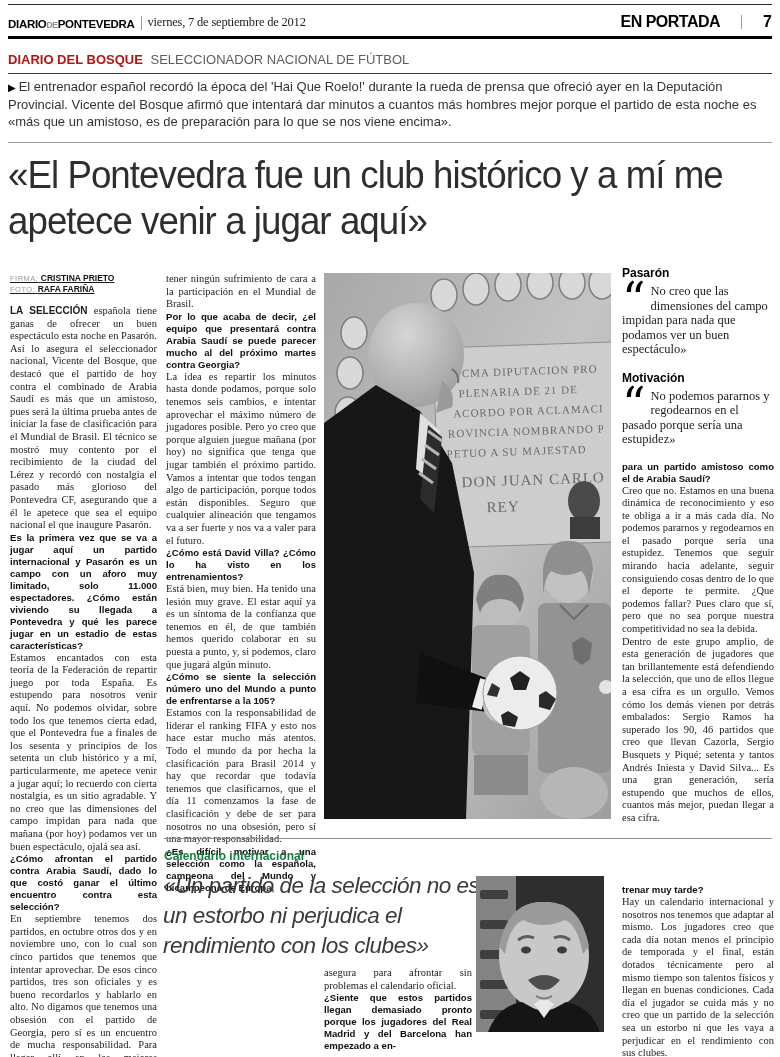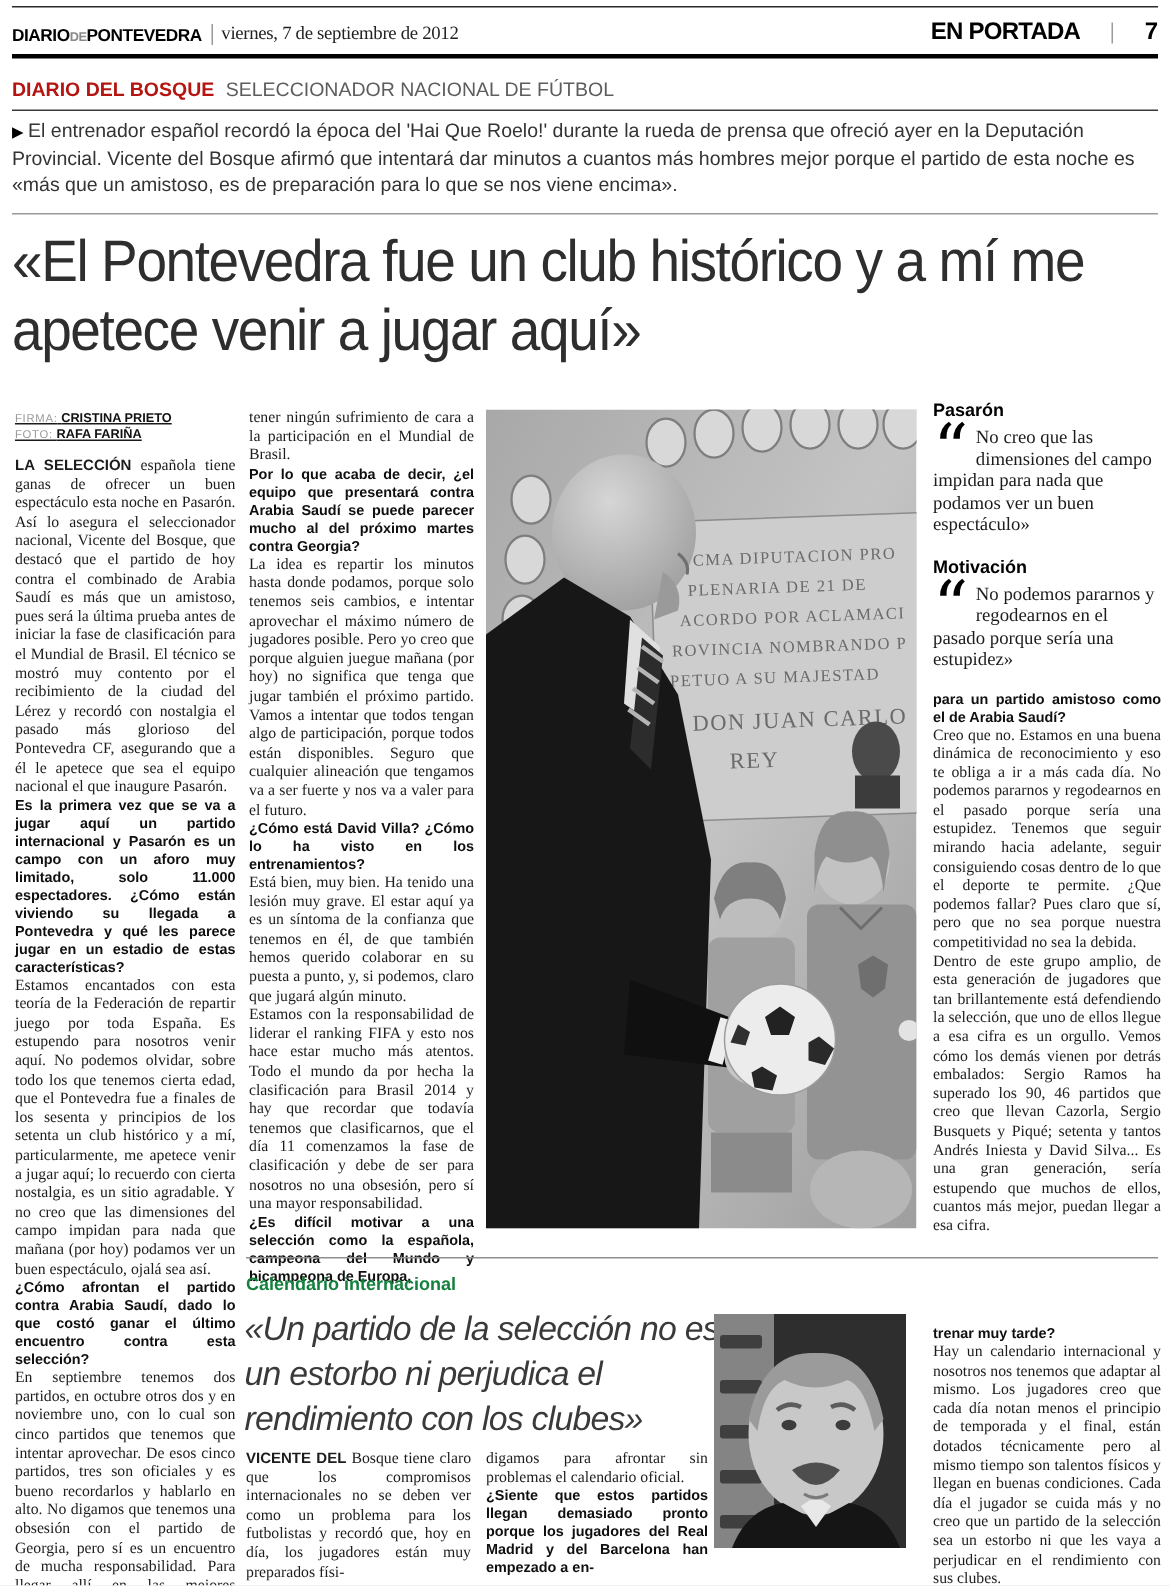--- a/index.html
+++ b/index.html
@@ -114,20 +114,21 @@
       </div>
   </div>
 
   <div class="col2">
     <div>
         <p class="para a">tener ningún sufrimiento de cara a la participación en el Mundial de Brasil.</p>
         <p class="para q">Por lo que acaba de decir, ¿el equipo que presentará contra Arabia Saudí se puede parecer mucho al del próximo martes contra Georgia?</p>
         <p class="para a">La idea es repartir los minutos hasta donde podamos, porque solo tenemos seis cambios, e intentar aprovechar el máximo número de jugadores posible. Pero yo creo que porque alguien juegue mañana (por hoy) no significa que tenga que jugar también el próximo partido. Vamos a intentar que todos tengan algo de participación, porque todos están disponibles. Seguro que cualquier alineación que tengamos va a ser fuerte y nos va a valer para el futuro.</p>
         <p class="para q">¿Cómo está David Villa? ¿Cómo lo ha visto en los entrenamientos?</p>
         <p class="para a">Está bien, muy bien. Ha tenido una lesión muy grave. El estar aquí ya es un síntoma de la confianza que tenemos en él, de que también hemos querido colaborar en su puesta a punto, y, si podemos, claro que jugará algún minuto.</p>
+        <p class="para q">¿Cómo se siente la selección número uno del Mundo a punto de enfrentarse a la 105?</p>
         <p class="para a">Estamos con la responsabilidad de liderar el ranking FIFA y esto nos hace estar mucho más atentos. Todo el mundo da por hecha la clasificación para Brasil 2014 y hay que recordar que todavía tenemos que clasificarnos, que el día 11 comenzamos la fase de clasificación y debe de ser para nosotros no una obsesión, pero sí una mayor responsabilidad.</p>
         <p class="para q">¿Es difícil motivar a una selección como la española, campeona del Mundo y bicampeona de Europa,</p>
       </div>
   </div>
 
   <div class="photo-main">
     <svg width="287" height="546" viewBox="0 0 287 546">
       <defs>
         <linearGradient id="wall" x1="0" y1="0" x2="1" y2="1">
           <stop offset="0" stop-color="#a8a8a8"></stop>
@@ -221,25 +222,22 @@
     <div class="sb-qa">
         <p class="para q">para un partido amistoso como el de Arabia Saudí?</p>
         <p class="para a">Creo que no. Estamos en una buena dinámica de reconocimiento y eso te obliga a ir a más cada día. No podemos pararnos y regodearnos en el pasado porque sería una estupidez. Tenemos que seguir mirando hacia adelante, seguir consiguiendo cosas dentro de lo que el deporte te permite. ¿Que podemos fallar? Pues claro que sí, pero que no sea porque nuestra competitividad no sea la debida.</p>
         <p class="para a">Dentro de este grupo amplio, de esta generación de jugadores que tan brillantemente está defendiendo la selección, que uno de ellos llegue a esa cifra es un orgullo. Vemos cómo los demás vienen por detrás embalados: Sergio Ramos ha superado los 90, 46 partidos que creo que llevan Cazorla, Sergio Busquets y Piqué; setenta y tantos Andrés Iniesta y David Silva... Es una gran generación, sería estupendo que muchos de ellos, cuantos más mejor, puedan llegar a esa cifra.</p>
       </div>
   </div>
 
   <div class="divider-bottom"></div>
   <div class="bottom-kicker">Calendario internacional</div>
   <h2 class="bottom-headline">«Un partido de la selección no es un estorbo ni perjudica el rendimiento con los clubes»</h2>
-  <div class="bottom-colA">
-      <p class="para a"><strong class="lead-in">VICENTE DEL</strong> Bosque tiene claro que los compromisos internacionales no se deben ver como un problema para los futbolistas y recordó que, hoy en día, los jugadores están muy preparados físi-</p>
-    </div>
   <div class="bottom-colB">
-      <p class="para a">digamos para afrontar sin problemas el calendario oficial.</p>
+      <p class="para a">asegura para afrontar sin problemas el calendario oficial.</p>
       <p class="para q">¿Siente que estos partidos llegan demasiado pronto porque los jugadores del Real Madrid y del Barcelona han empezado a en-</p>
     </div>
   <div class="sidebar-bottom">
       <p class="para q">trenar muy tarde?</p>
       <p class="para a">Hay un calendario internacional y nosotros nos tenemos que adaptar al mismo. Los jugadores creo que cada día notan menos el principio de temporada y el final, están dotados técnicamente pero al mismo tiempo son talentos físicos y llegan en buenas condiciones. Cada día el jugador se cuida más y no creo que un partido de la selección sea un estorbo ni que les vaya a perjudicar en el rendimiento con sus clubes.</p>
     </div>
 
   <div class="photo-small">
     <svg width="128" height="156" viewBox="0 0 128 156">
       <rect width="128" height="156" fill="#2e2e2e"></rect>

